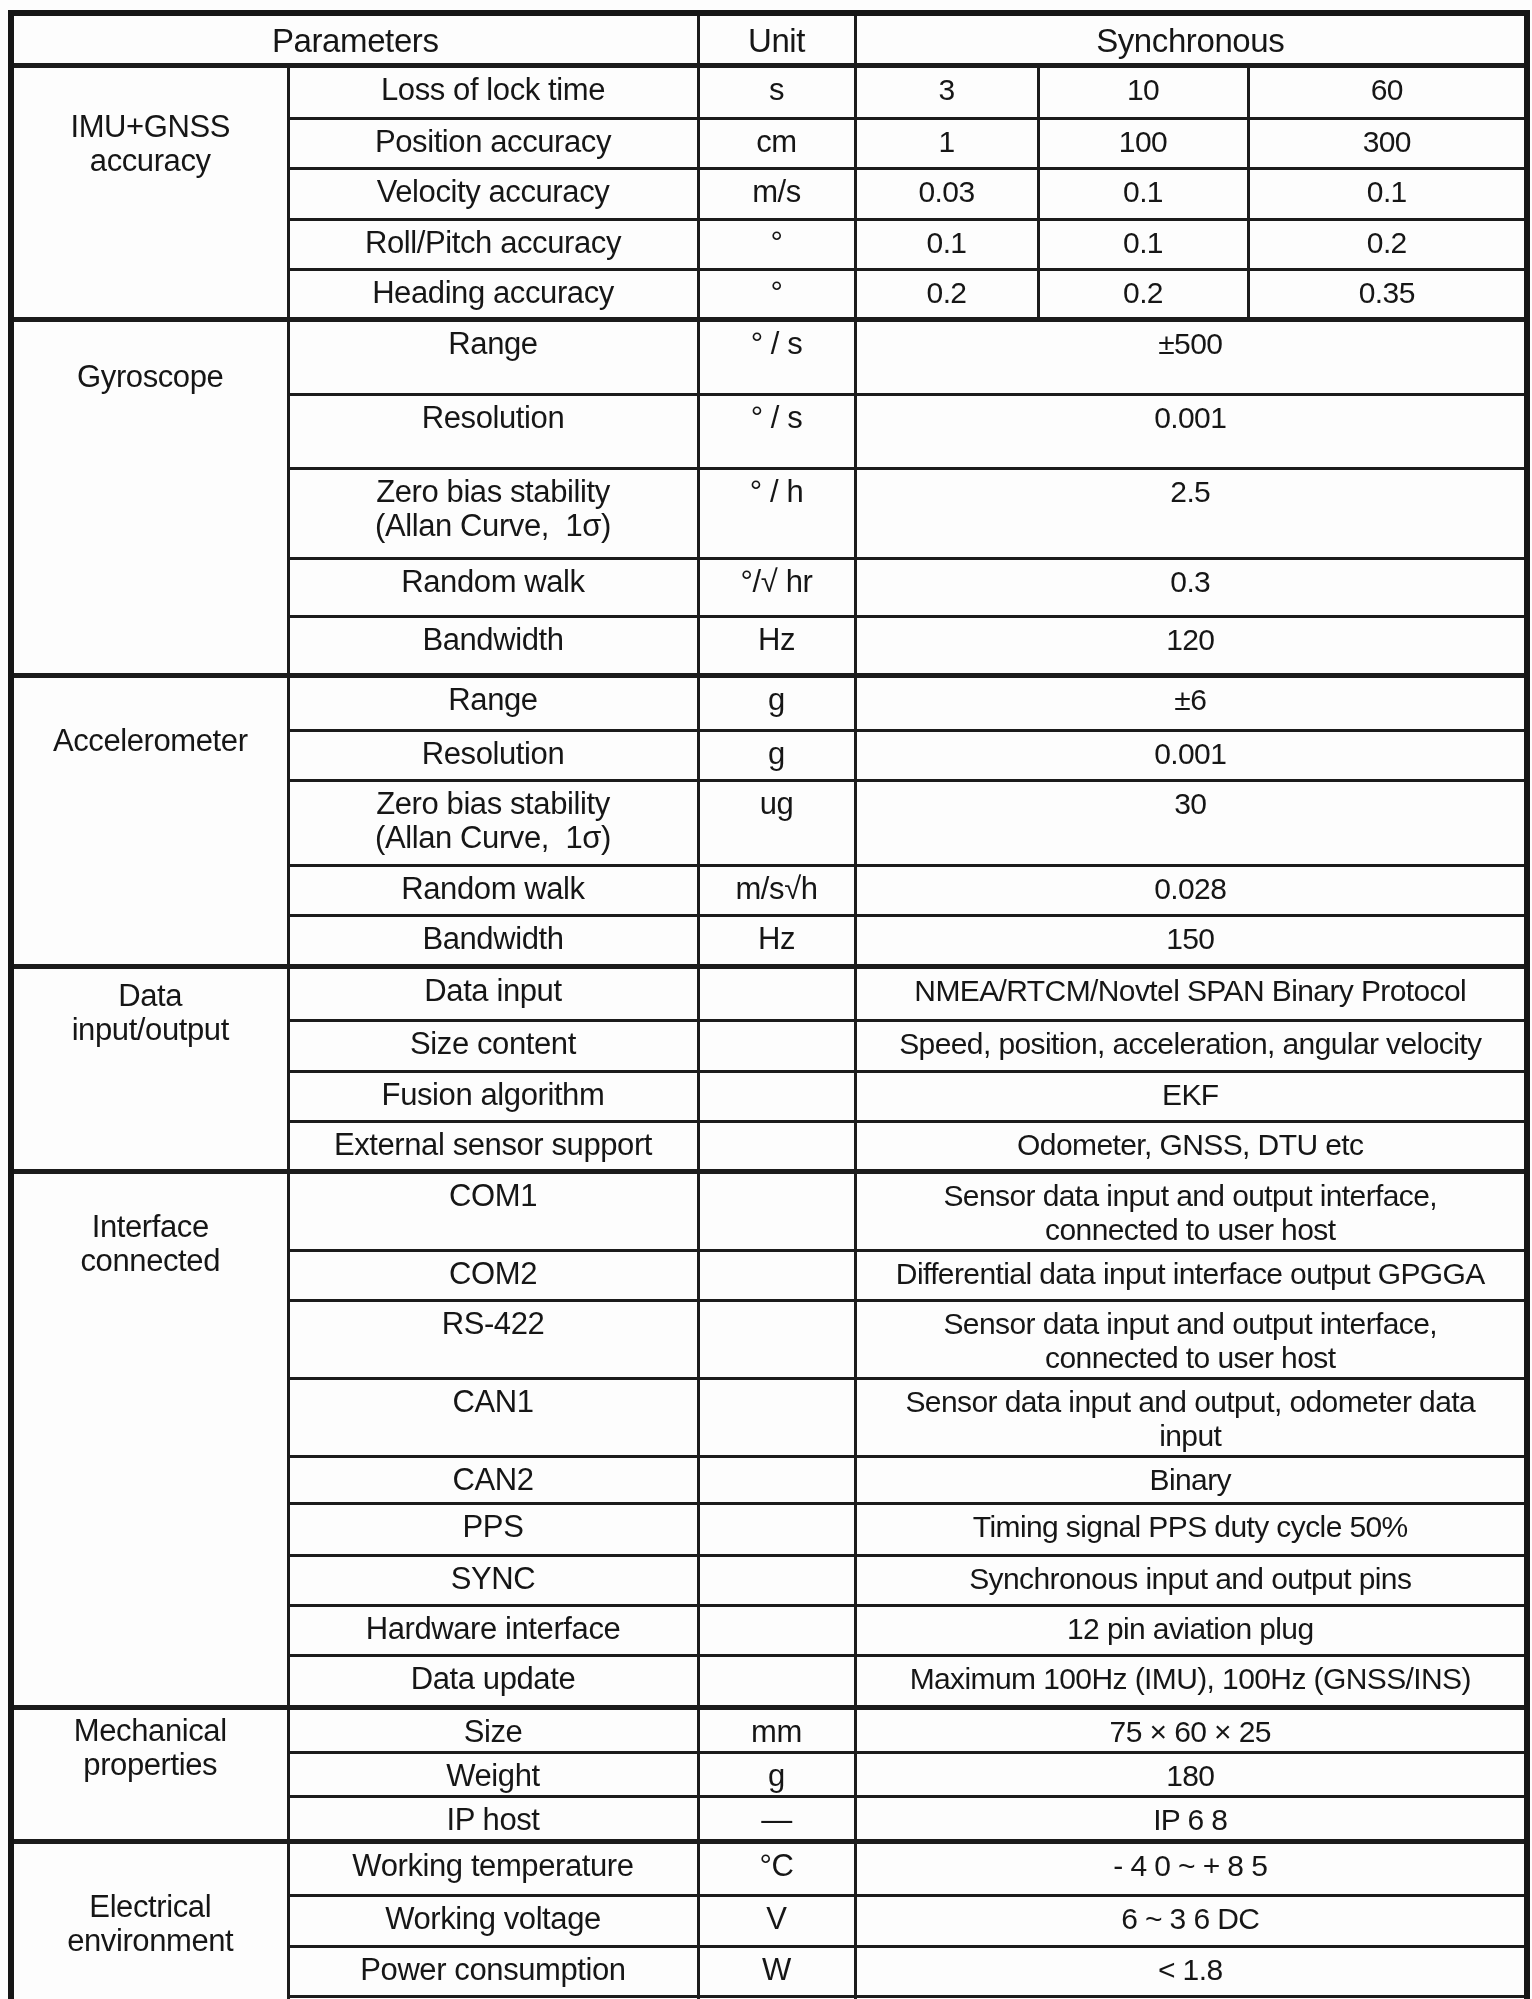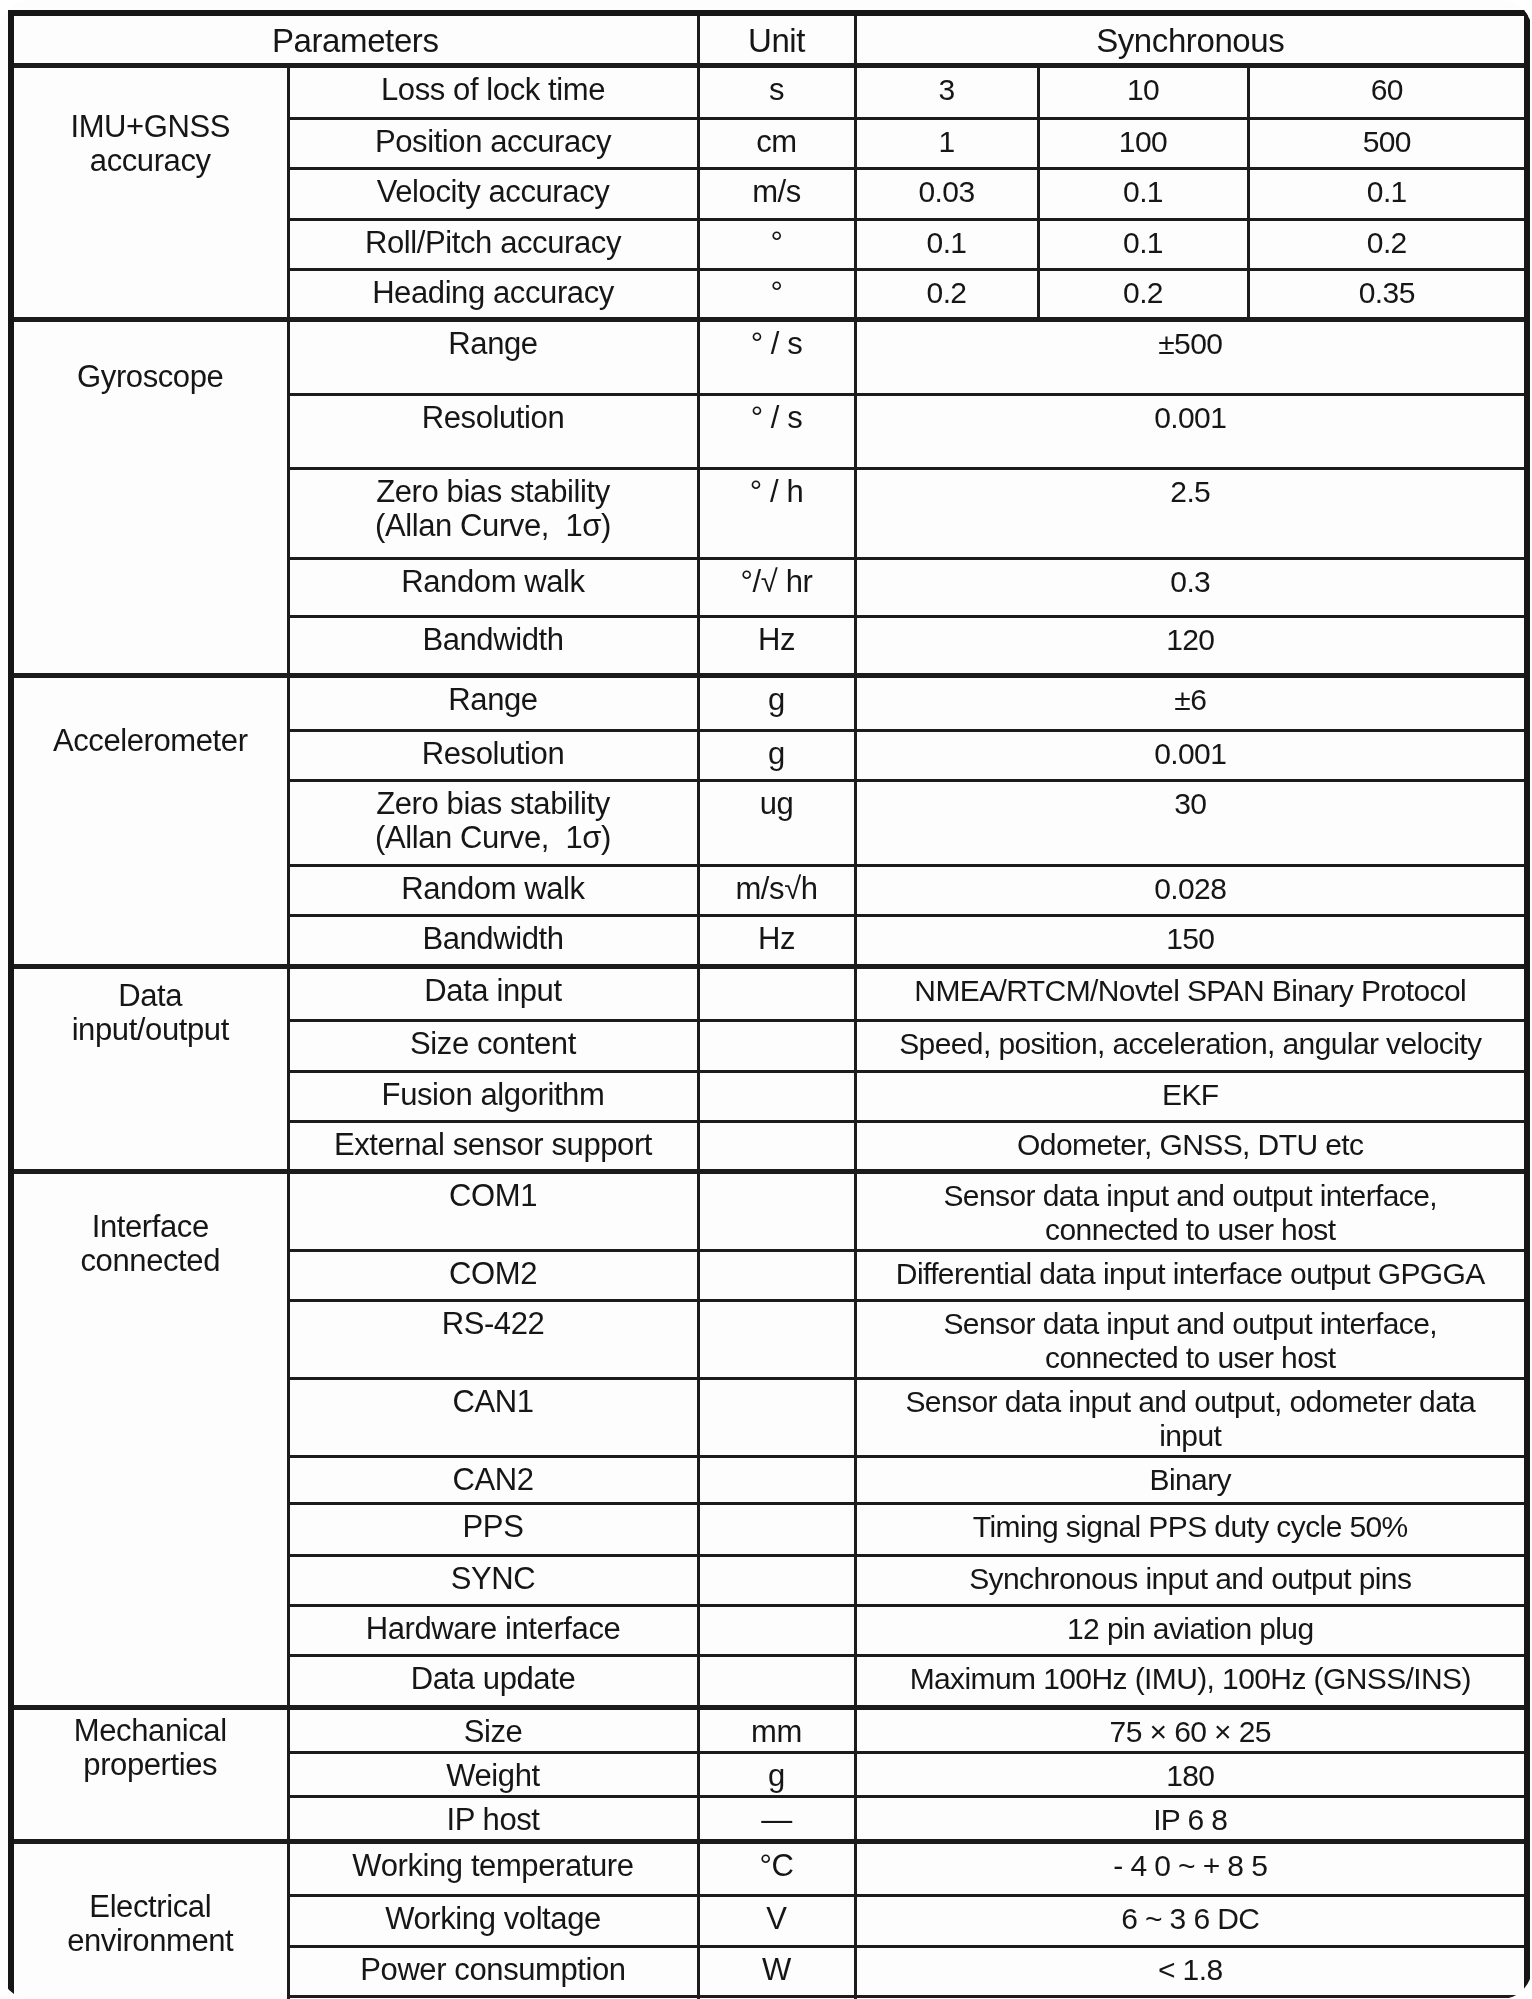--- a/index.html
+++ b/index.html
@@ -1,17 +1,17 @@
 <!DOCTYPE html>
 <html><head>
 <meta charset="utf-8">
 <style>
   html,body{margin:0;padding:0;background:#ffffff;}
   .page{position:relative;width:1532px;height:1999px;background:#fdfdfd;overflow:hidden;
-        font-family:"Liberation Sans",sans-serif;color:#161616;border-radius:31px;}
+        font-family:"Liberation Sans",sans-serif;color:#161616;}
   table.spec{position:absolute;left:8px;top:10px;width:1516px;
              border-collapse:collapse;table-layout:fixed;
              font-size:31px;letter-spacing:-0.4px;line-height:34px;
              border:6px solid #161616;}
   td{border:3px solid #1c1c1c;text-align:center;vertical-align:top;
      padding:5px 6px 2px 6px;white-space:pre;overflow:visible;}
   tr.sec-start td{border-top-width:5px;}
   tr.head td{font-size:33px;padding-top:8px;}
   td.cat{vertical-align:top;text-align:center;}
   td.val{font-size:30px;letter-spacing:-0.6px;}
@@ -44,21 +44,21 @@
     <td>s</td>
     <td class="val">3</td>
     <td class="val">10</td>
     <td class="val">60</td>
   </tr>
   <tr style="height:50px">
     <td>Position accuracy</td>
     <td>cm</td>
     <td class="val">1</td>
     <td class="val">100</td>
-    <td class="val">500</td>
+    <td class="val">300</td>
   </tr>
   <tr style="height:51px">
     <td>Velocity accuracy</td>
     <td>m/s</td>
     <td class="val">0.03</td>
     <td class="val">0.1</td>
     <td class="val">0.1</td>
   </tr>
   <tr style="height:50px">
     <td>Roll/Pitch accuracy</td>

